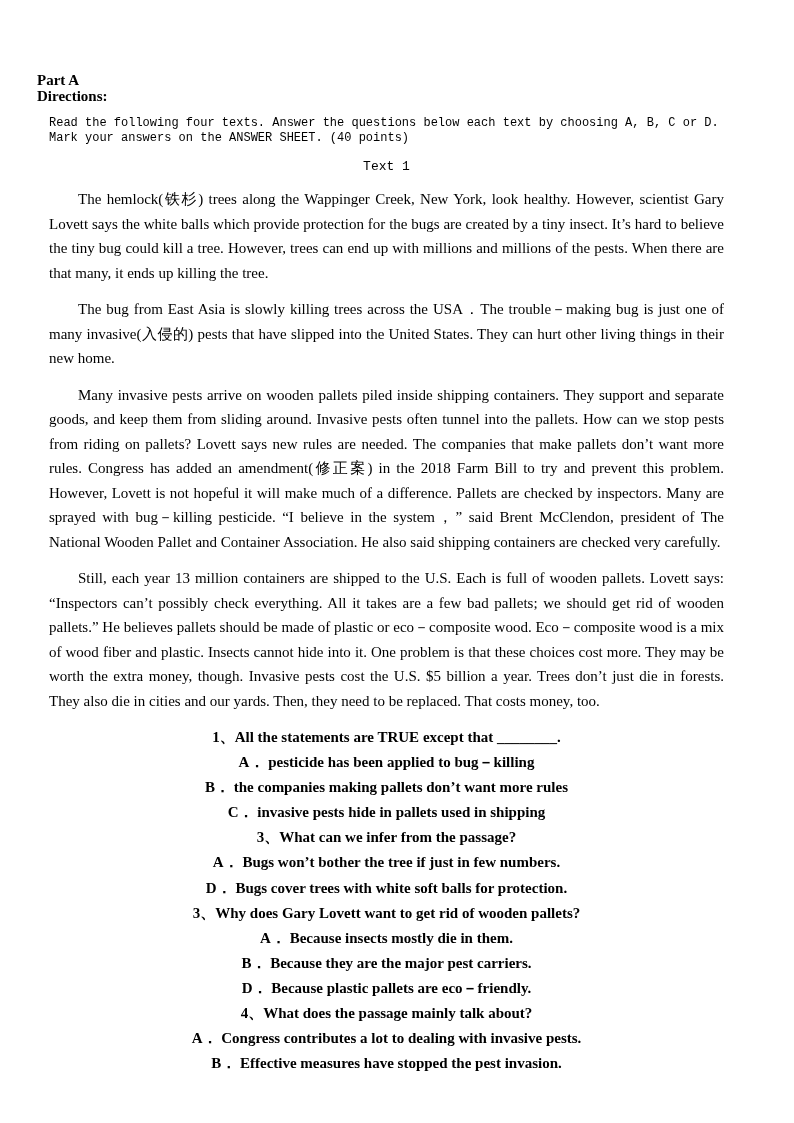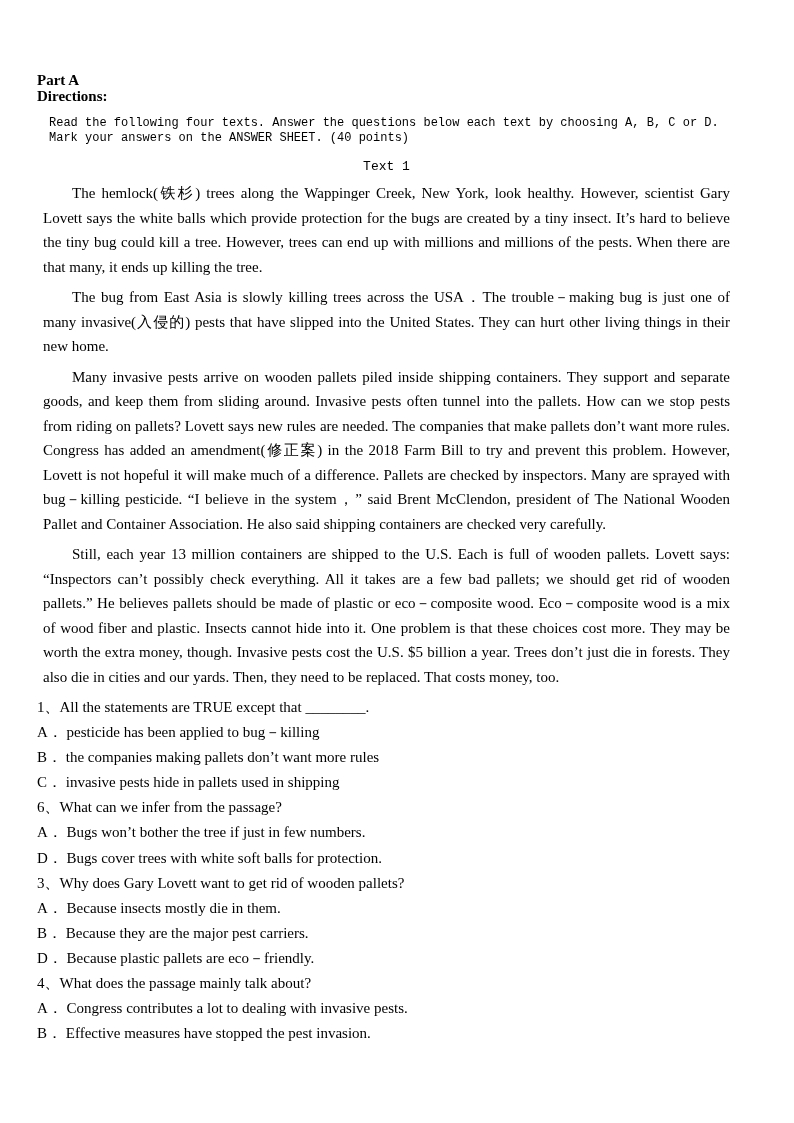--- a/index.html
+++ b/index.html
@@ -28,32 +28,33 @@
     margin: 12px;
   }
   .text-title {
     font-family: "Liberation Mono", monospace;
     font-size: 13px;
     line-height: 17px;
     text-align: center;
   }
   .passage { margin-top: 4px; }
   .para {
-    margin: 6px;
+    margin: 12px;
     text-indent: 29px;
     font-size: 15px;
     line-height: 24.5px;
     text-align: justify;
   }
   .questions { margin-top: 3px; }
   .q, .opt {
     font-size: 15px;
     line-height: 25.1px;
-    text-align: left;
+    text-align: center;
     white-space: normal;
+    font-weight: bold;
   }
 </style>
 </head>
 <body>
 
 <div class="page">
 
   <div class="heading">Part A</div>
   <div class="heading">Directions:</div>
   <p class="directions">Read the following four texts. Answer the questions below each text by choosing A, B, C or D. Mark your answers on the ANSWER SHEET. (40 points)</p>
@@ -67,21 +68,21 @@
     <p class="para">Still, each year 13 million containers are shipped to the U.S. Each is full of wooden pallets. Lovett says: “Inspectors can’t possibly check everything. All it takes are a few bad pallets; we should get rid of wooden pallets.” He believes pallets should be made of plastic or eco－composite wood. Eco－composite wood is a mix of wood fiber and plastic. Insects cannot hide into it. One problem is that these choices cost more. They may be worth the extra money, though. Invasive pests cost the U.S. $5 billion a year. Trees don’t just die in forests. They also die in cities and our yards. Then, they need to be replaced. That costs money, too.</p>
   </div>
 
   <div class="questions">
 
     <div class="q">1、All the statements are TRUE except that ________.</div>
     <div class="opt">A． pesticide has been applied to bug－killing</div>
     <div class="opt">B． the companies making pallets don’t want more rules</div>
     <div class="opt">C． invasive pests hide in pallets used in shipping</div>
 
-    <div class="q">6、What can we infer from the passage?</div>
+    <div class="q">3、What can we infer from the passage?</div>
     <div class="opt">A． Bugs won’t bother the tree if just in few numbers.</div>
     <div class="opt">D． Bugs cover trees with white soft balls for protection.</div>
 
     <div class="q">3、Why does Gary Lovett want to get rid of wooden pallets?</div>
     <div class="opt">A． Because insects mostly die in them.</div>
     <div class="opt">B． Because they are the major pest carriers.</div>
     <div class="opt">D． Because plastic pallets are eco－friendly.</div>
 
     <div class="q">4、What does the passage mainly talk about?</div>
     <div class="opt">A． Congress contributes a lot to dealing with invasive pests.</div>

